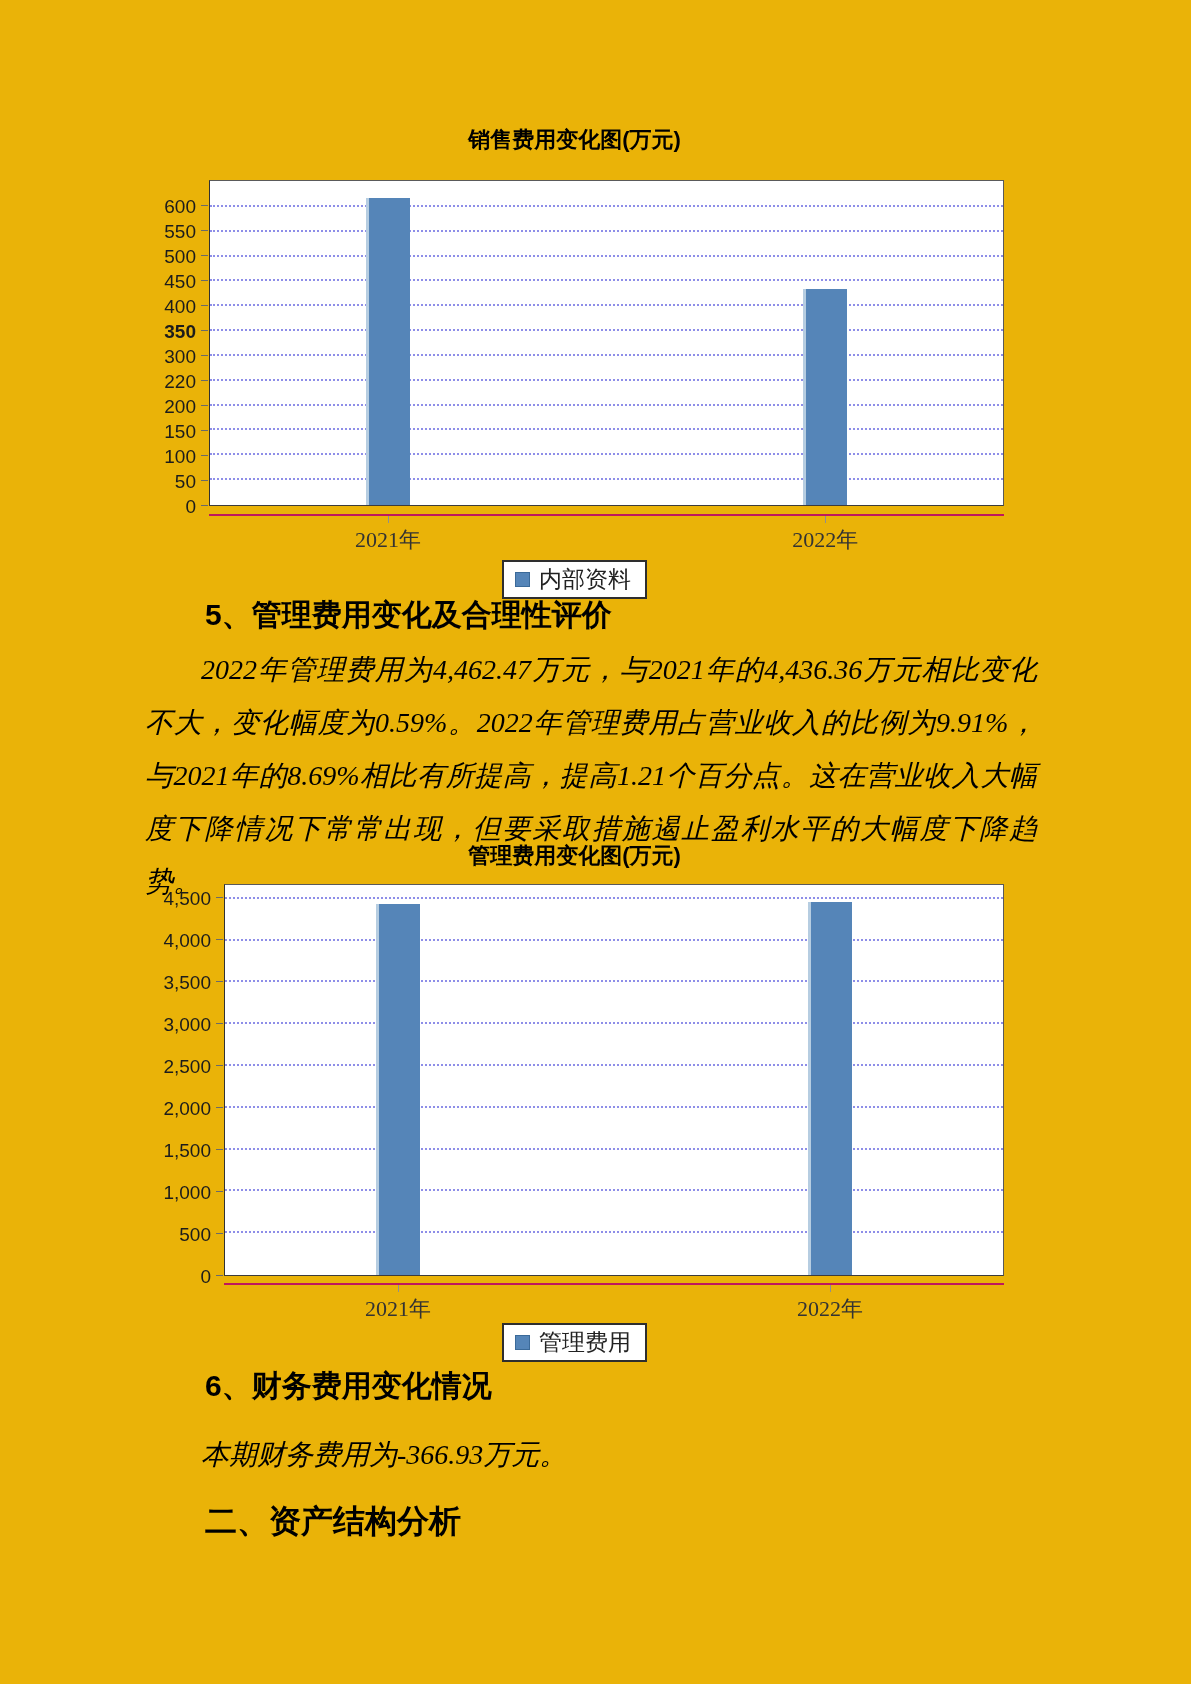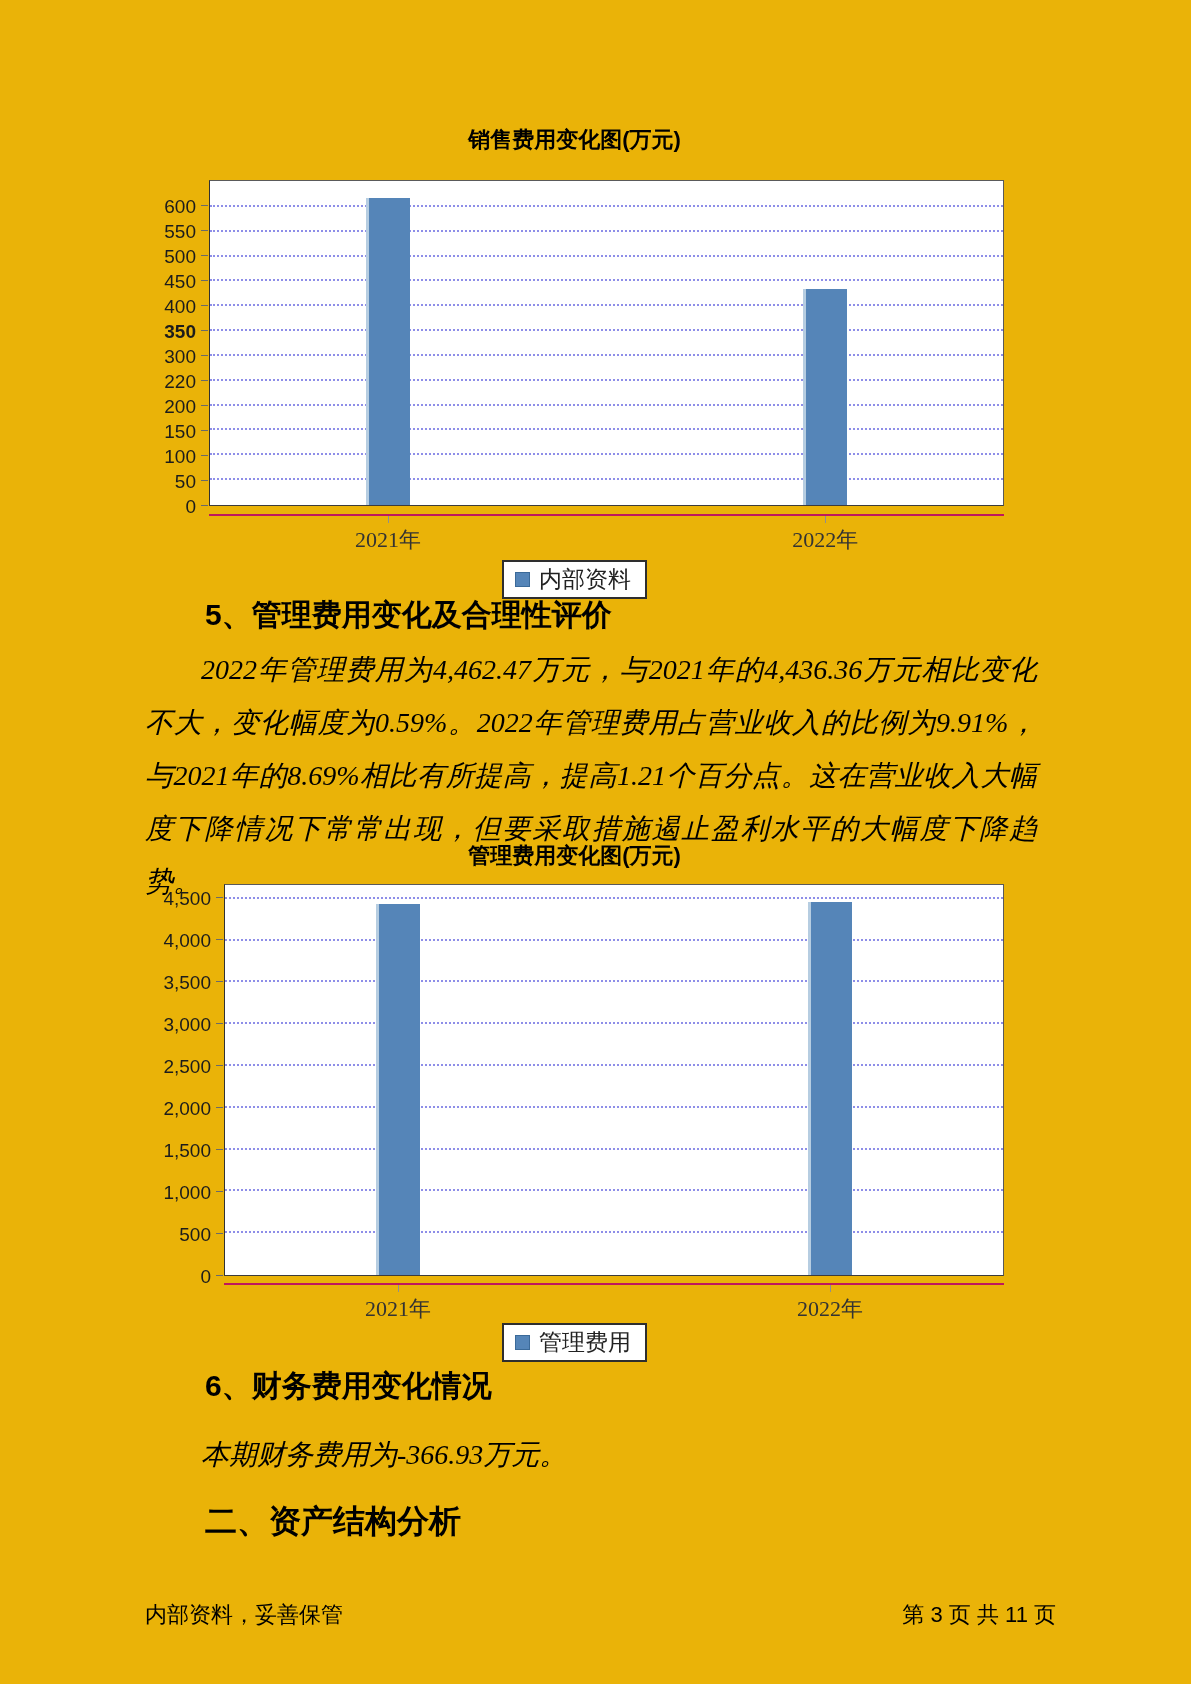--- a/index.html
+++ b/index.html
@@ -229,18 +229,14 @@
       <span class="swatch" style="background: rgb(85, 133, 184);"></span>
       <span class="legend-label">管理费用</span>
     </div>
   </div>
 
   <div class="heading" id="heading6">6、财务费用变化情况</div>
   <p class="body-para" id="para6">本期财务费用为-366.93万元。</p>
 
   <div class="heading" id="heading-asset">二、资产结构分析</div>
 
-  <div class="footer">
-    <span>内部资料，妥善保管</span>
-    <span>第 3 页  共 11 页</span>
-  </div>
 
 </div>
 
 </body></html>

